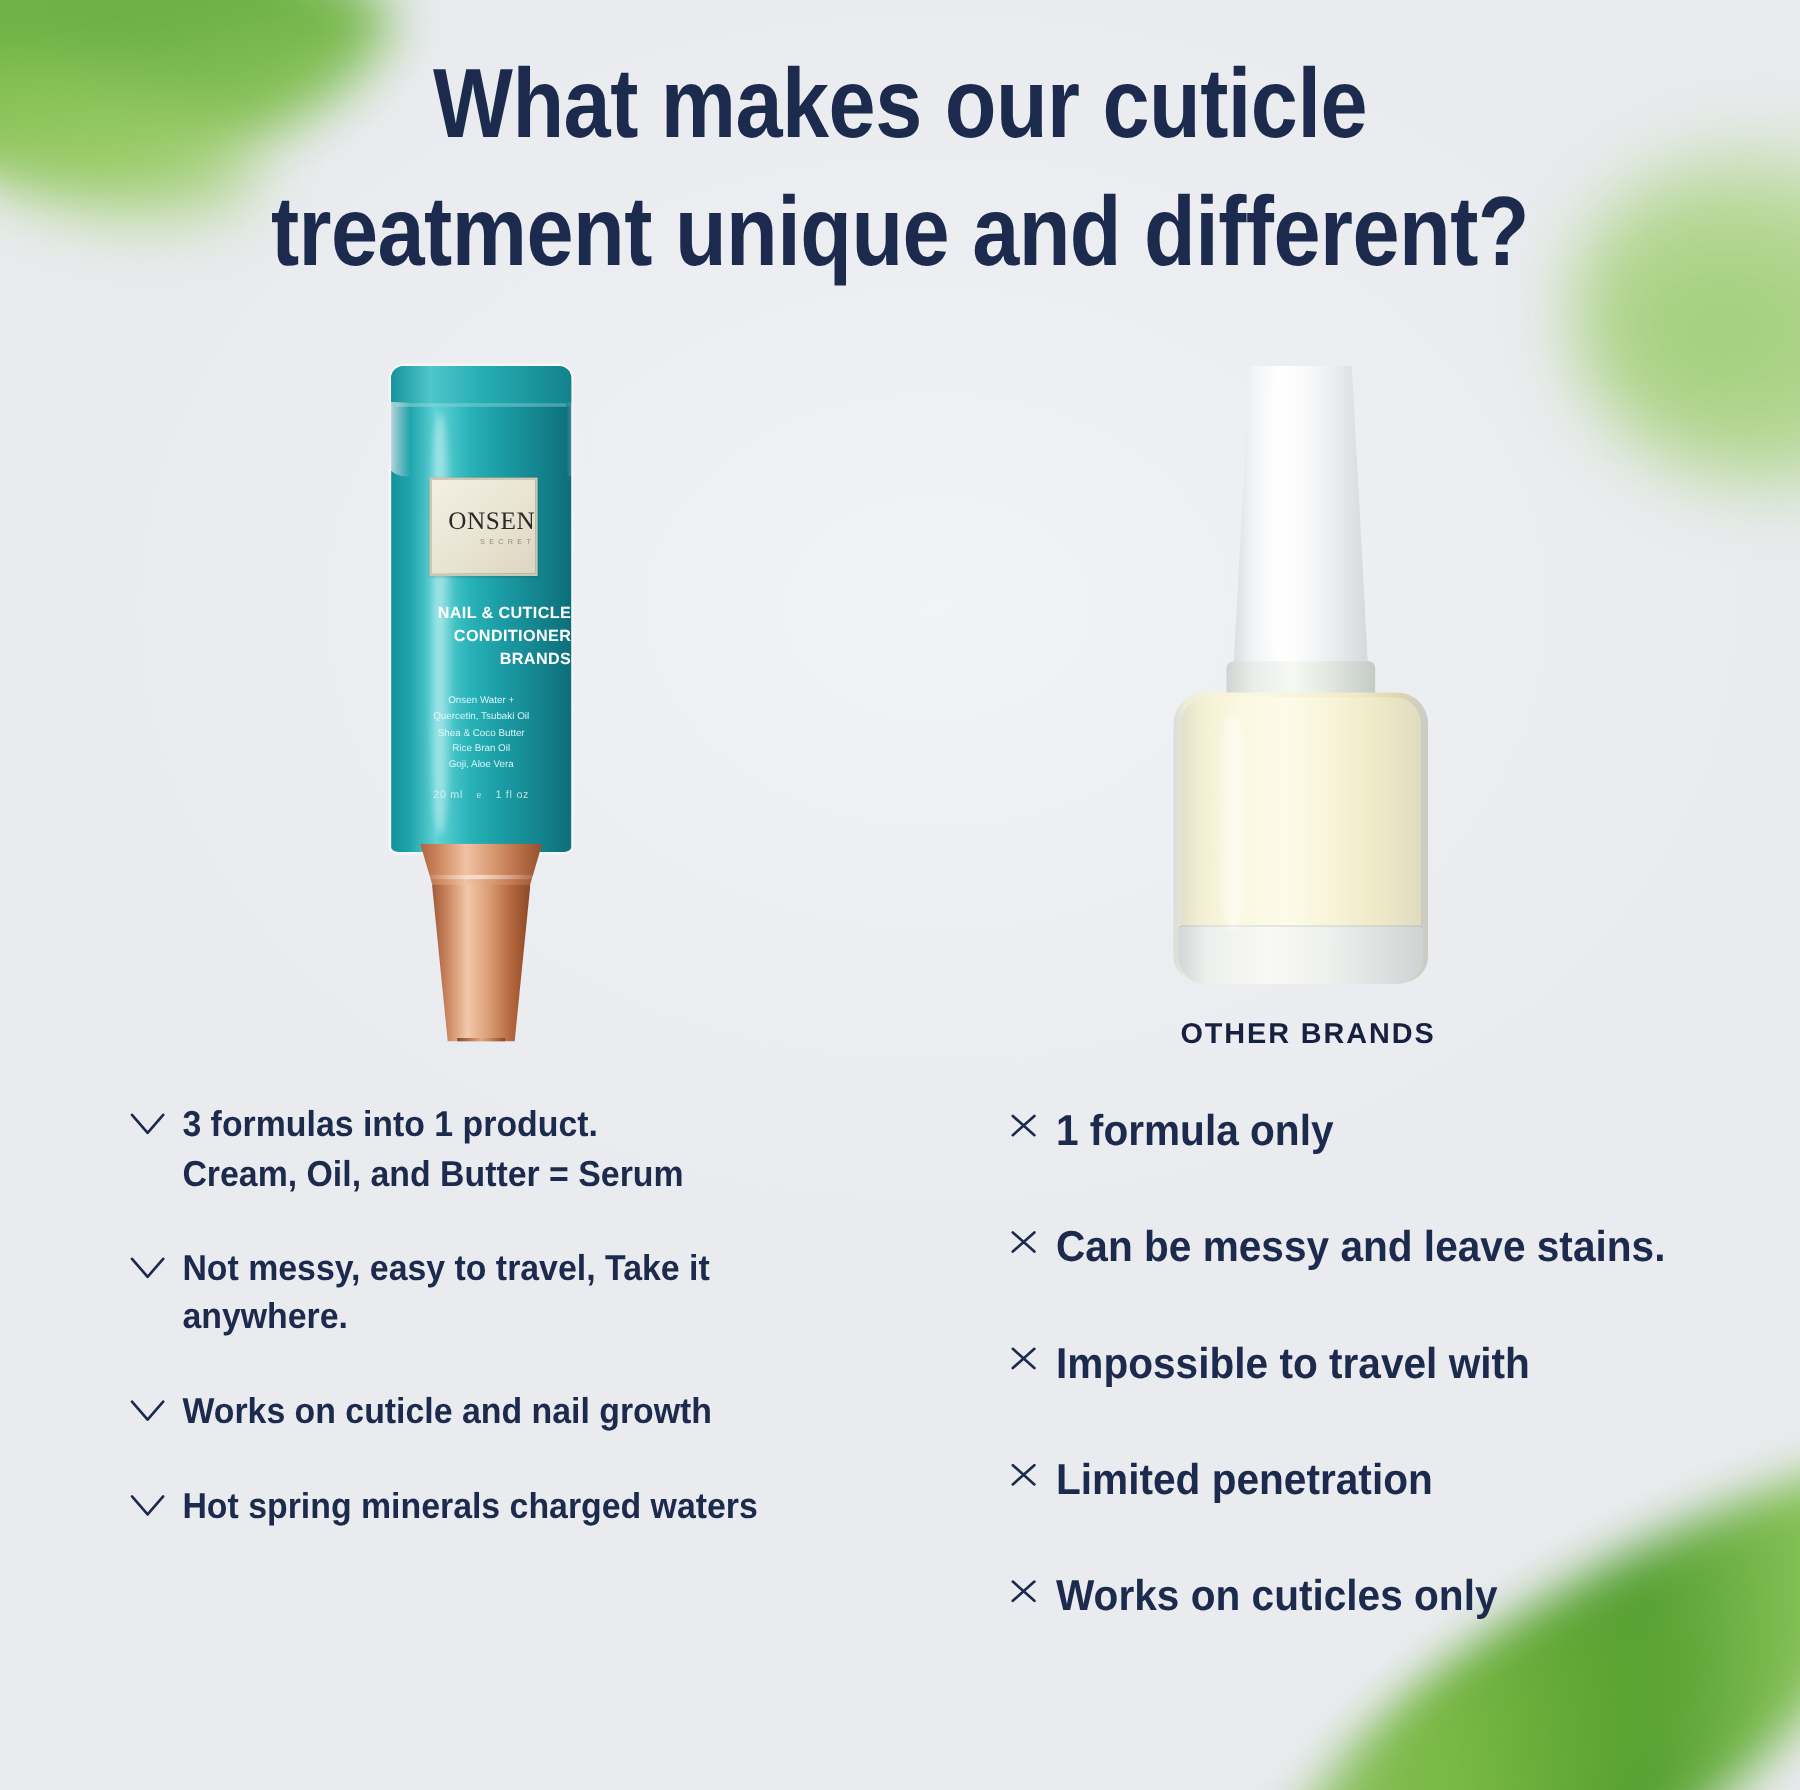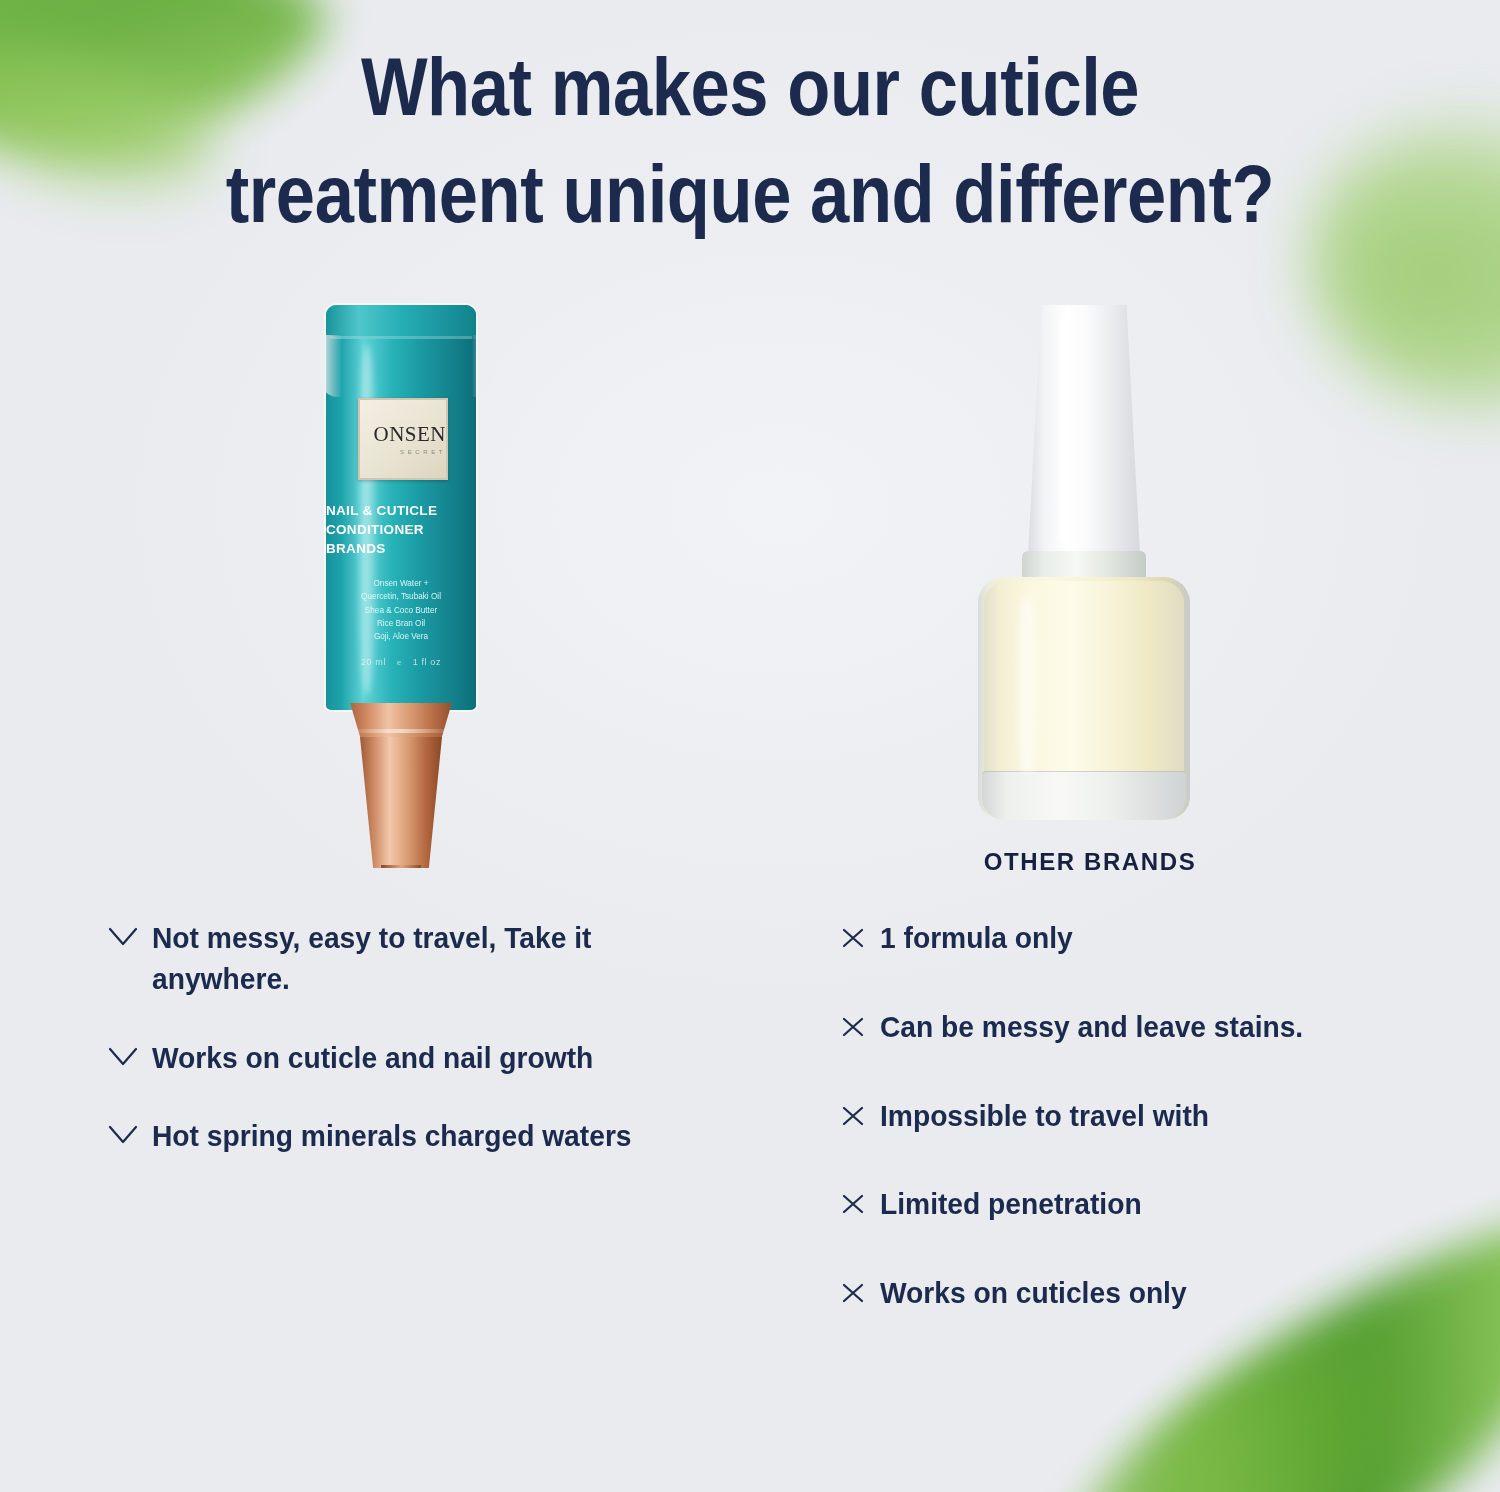--- a/index.html
+++ b/index.html
@@ -210,21 +210,21 @@
     color: #8e8a7e;
     letter-spacing: 3.6px;
     margin-top: 4px;
     margin-left: 3px;
   }
   #tube-title {
     position: absolute;
     left: 26px;
     top: 196px;
     width: 150px;
-    text-align: left;
+    text-align: right;
     color: #ffffff;
     font-weight: 700;
     font-size: 13.5px;
     line-height: 1.42;
     letter-spacing: 0.3px;
   }
   #tube-ingredients {
     position: absolute;
     left: 26px;
     top: 272px;
@@ -388,21 +388,21 @@
   #col-ours  { left: 108px; top: 918px;  width: 660px; }
   #col-theirs{ left: 840px; top: 918px;  width: 600px; }
 
   .feat {
     display: flex;
     align-items: flex-start;
     color: #1c2a4d;
     font-weight: 700;
   }
   #col-ours .feat  { font-size: 30px; line-height: 1.36; margin-bottom: 38px; }
-  #col-theirs .feat{ font-size: 30px; line-height: 1.36; margin-bottom: 48px; }
+  #col-theirs .feat{ font-size: 36px; line-height: 1.36; margin-bottom: 48px; }
 
   .mark {
     flex: 0 0 auto;
     display: block;
     margin-right: 14px;
     margin-top: 8px;
   }
   .mark svg { display: block; }
 
   .feat-text { transform: scaleX(.94); transform-origin: 0 50%; }
@@ -468,28 +468,39 @@
     <div id="bottle-glass"></div>
     <div id="bottle-oil"></div>
     <div id="bottle-base"></div>
     <div id="bottle-shine"></div>
   </div>
 
   <div id="other-brands-label">OTHER BRANDS</div>
 
   <div id="col-ours" class="col">
 
-
     <div class="feat">
       <span class="mark">
         <svg width="30" height="22" viewBox="0 0 30 22">
             <path d="M2 3 L15 18 L28 3" fill="none" stroke="#1c2a4d" stroke-width="2.2" stroke-linecap="round" stroke-linejoin="round"></path>
           </svg>
       </span>
       <span class="feat-text">
+        <span>3 formulas into 1 product.</span>
+        <span class="l2">Cream, Oil, and Butter = Serum</span>
+      </span>
+    </div>
+
+    <div class="feat">
+      <span class="mark">
+        <svg width="30" height="22" viewBox="0 0 30 22">
+            <path d="M2 3 L15 18 L28 3" fill="none" stroke="#1c2a4d" stroke-width="2.2" stroke-linecap="round" stroke-linejoin="round"></path>
+          </svg>
+      </span>
+      <span class="feat-text">
         <span>Not messy, easy to travel, Take it</span>
         <span class="l2">anywhere.</span>
       </span>
     </div>
 
 
     <div class="feat">
       <span class="mark">
         <svg width="30" height="22" viewBox="0 0 30 22">
             <path d="M2 3 L15 18 L28 3" fill="none" stroke="#1c2a4d" stroke-width="2.2" stroke-linecap="round" stroke-linejoin="round"></path>

